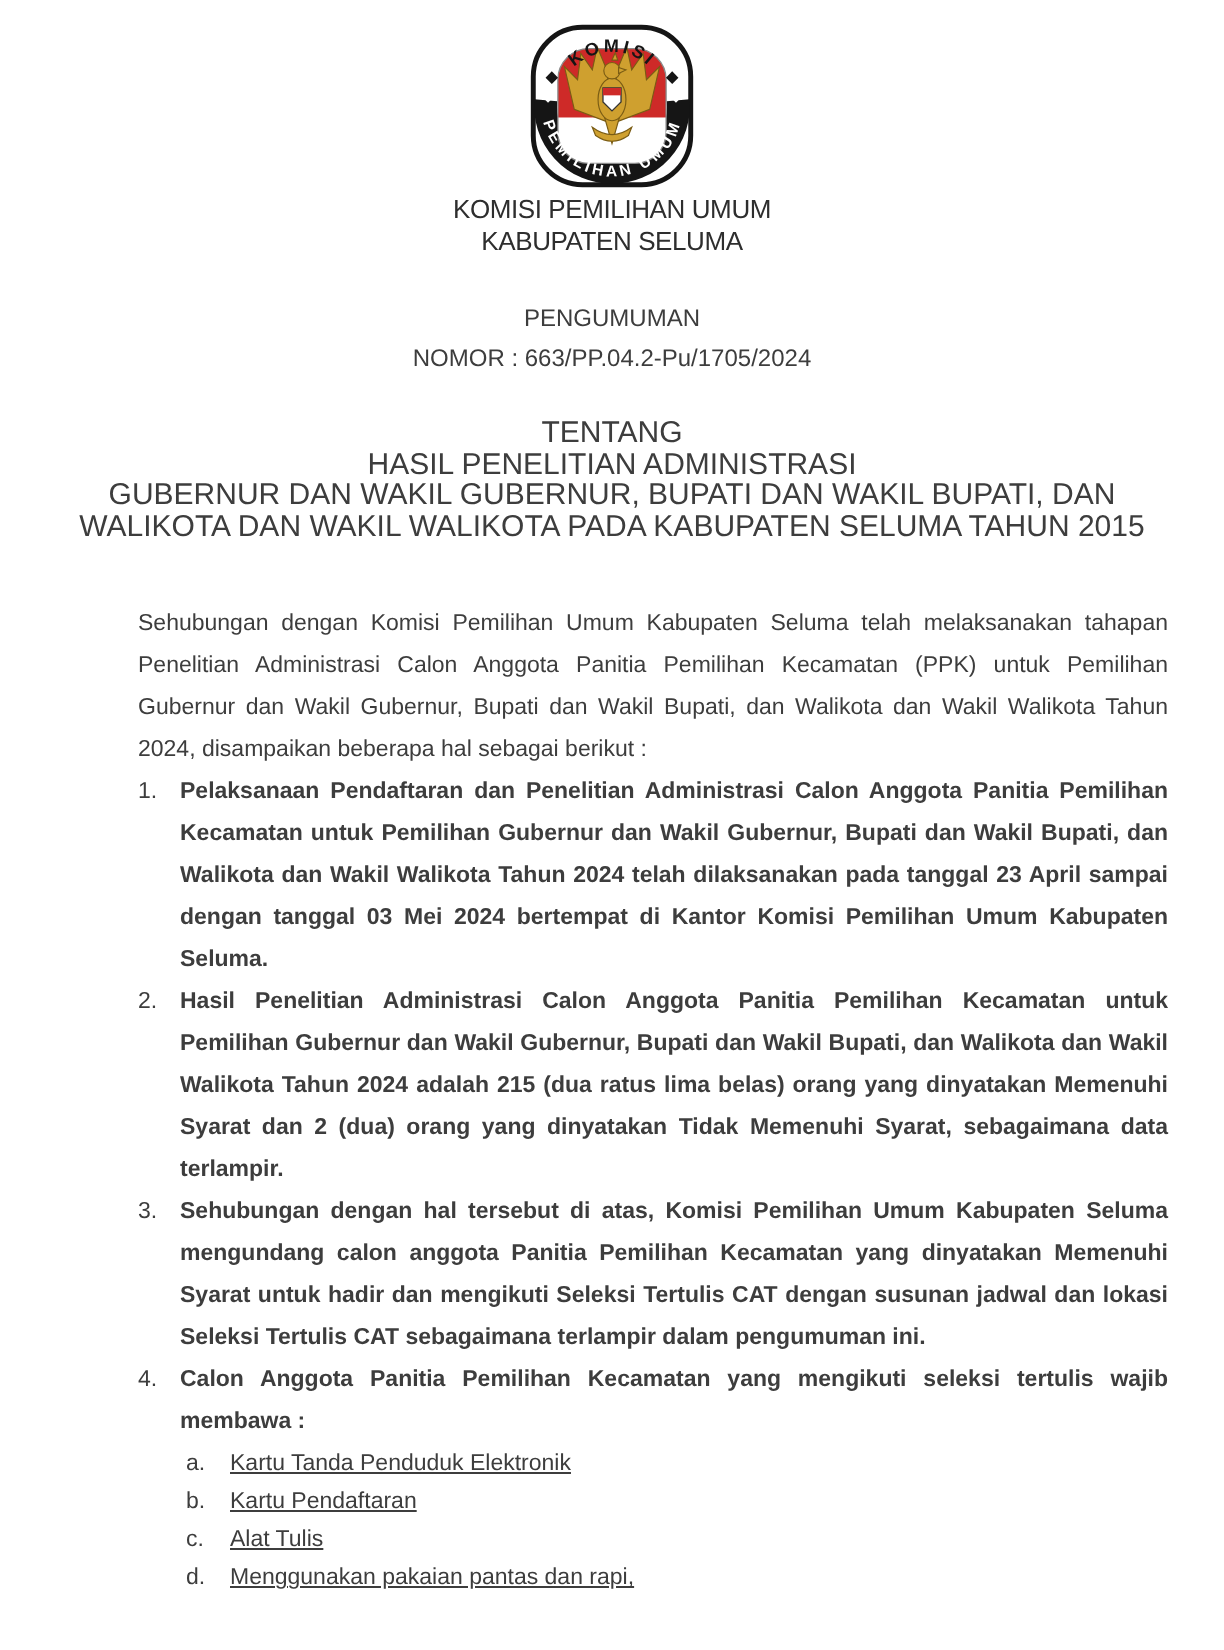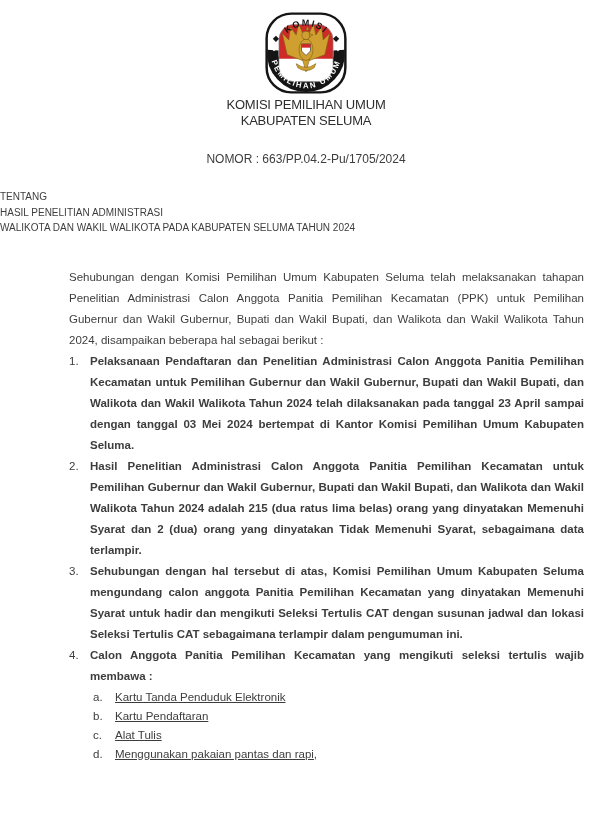--- a/index.html
+++ b/index.html
@@ -20,22 +20,23 @@
     letter-spacing:-0.2px;
     color:#2e2e2e;
   }
   .title-block{
     text-align:center;
     margin-top:21px;
     font-size:12px; line-height:20px;
     color:#3d3d3d;
   }
   .subject-block{
+    text-align:center;
     margin-top:20px;
-    font-size:10px; line-height:15.6px;
+    font-size:15px; line-height:15.6px;
     color:#3d3d3d;
   }
   .body-block{
     margin:31px 28px 0 69px; 
     font-size:11.5px; line-height:21px;
   }
   .intro{ text-align:justify; }
   .num-list{ margin-top:0; }
   .num-item{ display:flex; }
   .num-item .num{ width:21px; flex:0 0 21px; }
@@ -103,27 +104,29 @@
         </text>
       </svg>
     </div>
     <div class="org-name">
       <div>KOMISI PEMILIHAN UMUM</div>
       <div>KABUPATEN SELUMA</div>
     </div>
   </div>
 
   <div class="title-block">
+    <div>PENGUMUMAN</div>
     <div>NOMOR : 663/PP.04.2-Pu/1705/2024</div>
   </div>
 
   <div class="subject-block">
     <div>TENTANG</div>
     <div>HASIL PENELITIAN ADMINISTRASI</div>
-    <div>WALIKOTA DAN WAKIL WALIKOTA PADA KABUPATEN SELUMA TAHUN 2024</div>
+    <div>GUBERNUR DAN WAKIL GUBERNUR, BUPATI DAN WAKIL BUPATI, DAN</div>
+    <div>WALIKOTA DAN WAKIL WALIKOTA PADA KABUPATEN SELUMA TAHUN 2015</div>
   </div>
 
   <div class="body-block">
     <div class="intro">Sehubungan dengan Komisi Pemilihan Umum Kabupaten Seluma telah melaksanakan tahapan Penelitian Administrasi Calon Anggota Panitia Pemilihan Kecamatan (PPK) untuk Pemilihan Gubernur dan Wakil Gubernur, Bupati dan Wakil Bupati, dan Walikota dan Wakil Walikota Tahun 2024, disampaikan beberapa hal sebagai berikut :</div>
 
     <div class="num-list">
 
       <div class="num-item">
         <div class="num">1.</div>
         <div class="itext">Pelaksanaan Pendaftaran dan Penelitian Administrasi Calon Anggota Panitia Pemilihan Kecamatan untuk Pemilihan Gubernur dan Wakil Gubernur, Bupati dan Wakil Bupati, dan Walikota dan Wakil Walikota Tahun 2024 telah dilaksanakan pada tanggal 23 April sampai dengan tanggal 03 Mei 2024 bertempat di Kantor Komisi Pemilihan Umum Kabupaten Seluma.</div>

